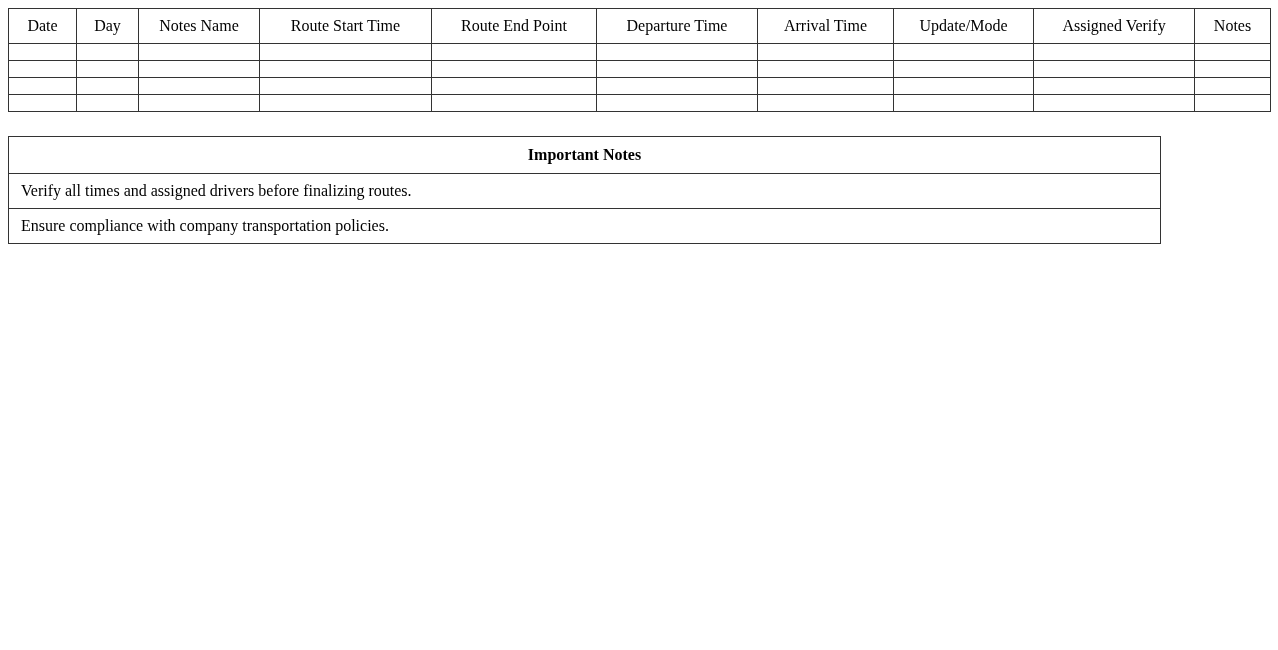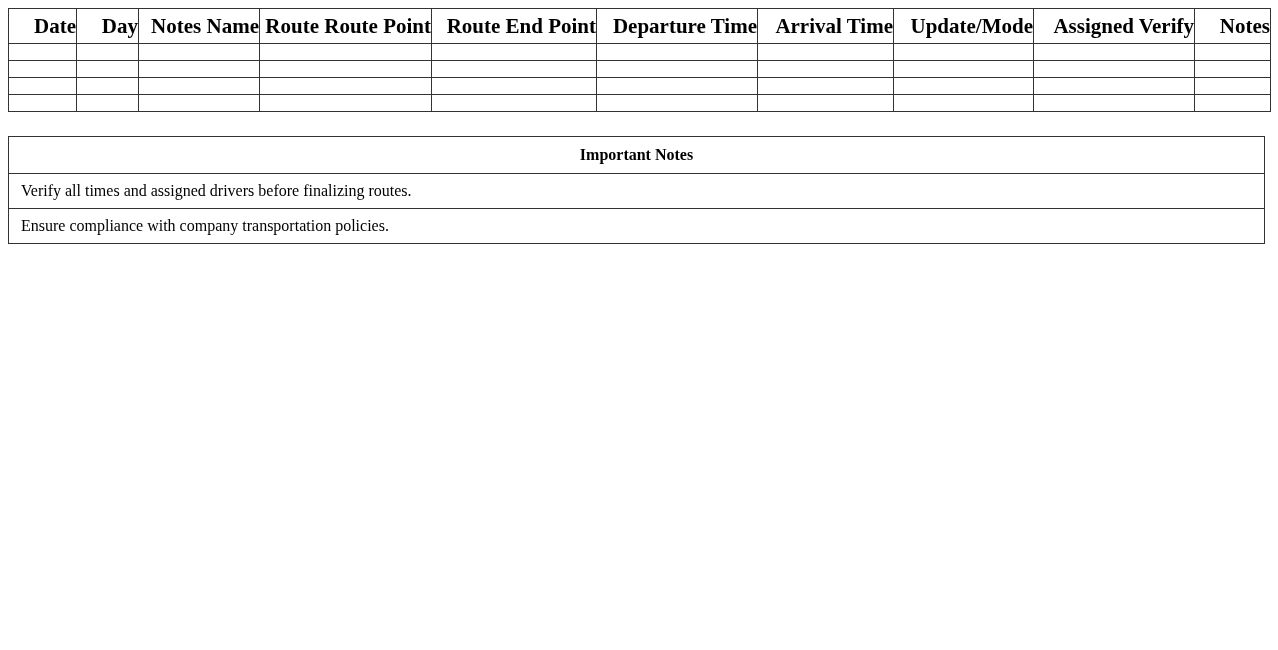--- a/index.html
+++ b/index.html
@@ -10,25 +10,25 @@
     table { border-collapse: collapse; table-layout: fixed; }
     .planner {
       position: absolute; left: 8px; top: 8px; width: 1262px;
     }
     .planner th, .planner td {
       border: 1px solid #333;
       padding: 0;
     }
     .planner th {
       height: 34px;
-      font-weight: bold; font-size: 21px; text-align: right;
+      font-weight: normal; font-size: 16px; text-align: center;
     }
     .planner td { height: 16px; }
     .notes {
-      position: absolute; left: 8px; top: 136px; width: 1257px;
+      position: absolute; left: 8px; top: 136px; width: 1153px;
     }
     .notes th, .notes td {
       border: 1px solid #333;
       height: 34px; font-size: 16px;
     }
     .notes th { font-weight: bold; text-align: center; }
     .notes td { text-align: left; padding: 0 0 0 12px; }
   </style>
 </head>
 <body>
@@ -44,21 +44,21 @@
       <col style="width:136px">
       <col style="width:140px">
       <col style="width:161px">
       <col style="width:76px">
   </colgroup>
   <thead>
     <tr>
       <th>Date</th>
       <th>Day</th>
       <th>Notes Name</th>
-      <th>Route Route Point</th>
+      <th>Route Start Time</th>
       <th>Route End Point</th>
       <th>Departure Time</th>
       <th>Arrival Time</th>
       <th>Update/Mode</th>
       <th>Assigned Verify</th>
       <th>Notes</th>
     </tr>
   </thead>
   <tbody>
     <tr>

